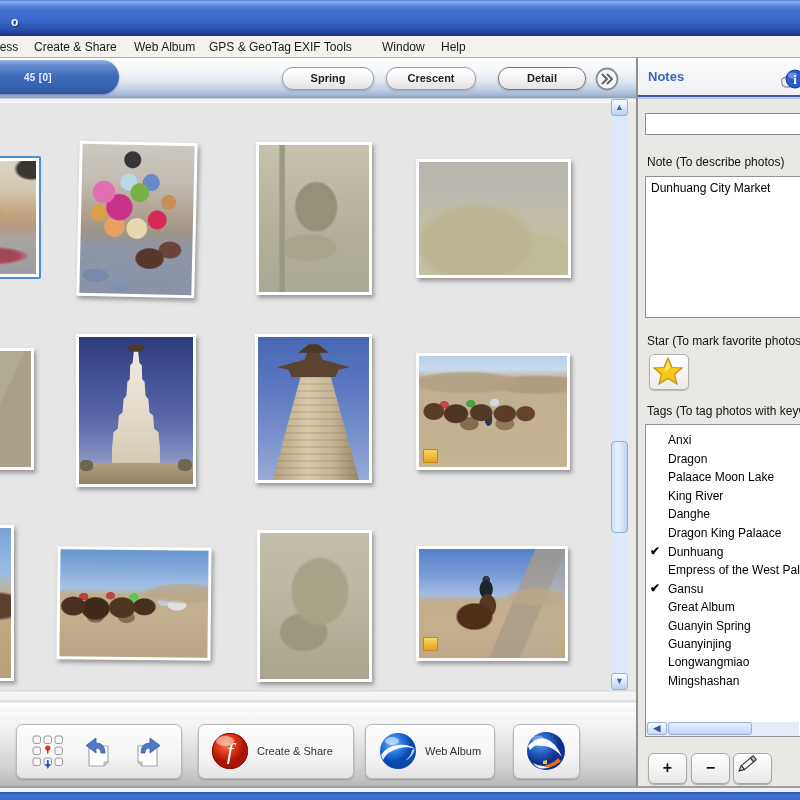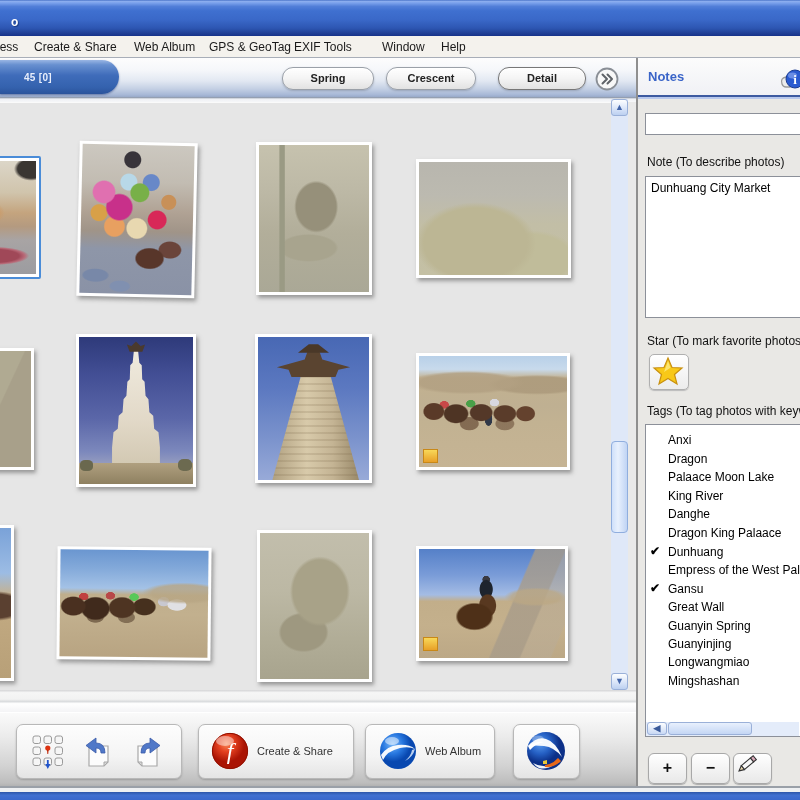--- a/index.html
+++ b/index.html
@@ -258,21 +258,21 @@
       <span class="it" style="top:27px;">Dragon</span>
       <span class="it" style="top:45px;">Palaace Moon Lake</span>
       <span class="it" style="top:64px;">King River</span>
       <span class="it" style="top:82px;">Danghe</span>
       <span class="it" style="top:101px;">Dragon King Palaace</span>
       <span class="ck" style="top:119px;">✔</span>
         <span class="it" style="top:120px;">Dunhuang</span>
       <span class="it" style="top:138px;">Empress of the West Pala</span>
       <span class="ck" style="top:156px;">✔</span>
         <span class="it" style="top:157px;">Gansu</span>
-      <span class="it" style="top:175px;">Great Wall</span>
+      <span class="it" style="top:175px;">Great Album</span>
       <span class="it" style="top:194px;">Guanyin Spring</span>
       <span class="it" style="top:212px;">Guanyinjing</span>
       <span class="it" style="top:230px;">Longwangmiao</span>
       <span class="it" style="top:249px;">Mingshashan</span>
       <div id="tsb">
         <div class="lb">◀</div>
         <div class="th"></div>
       </div>
     </div>
     <div class="sqbtn" style="left:10px;">+</div>

